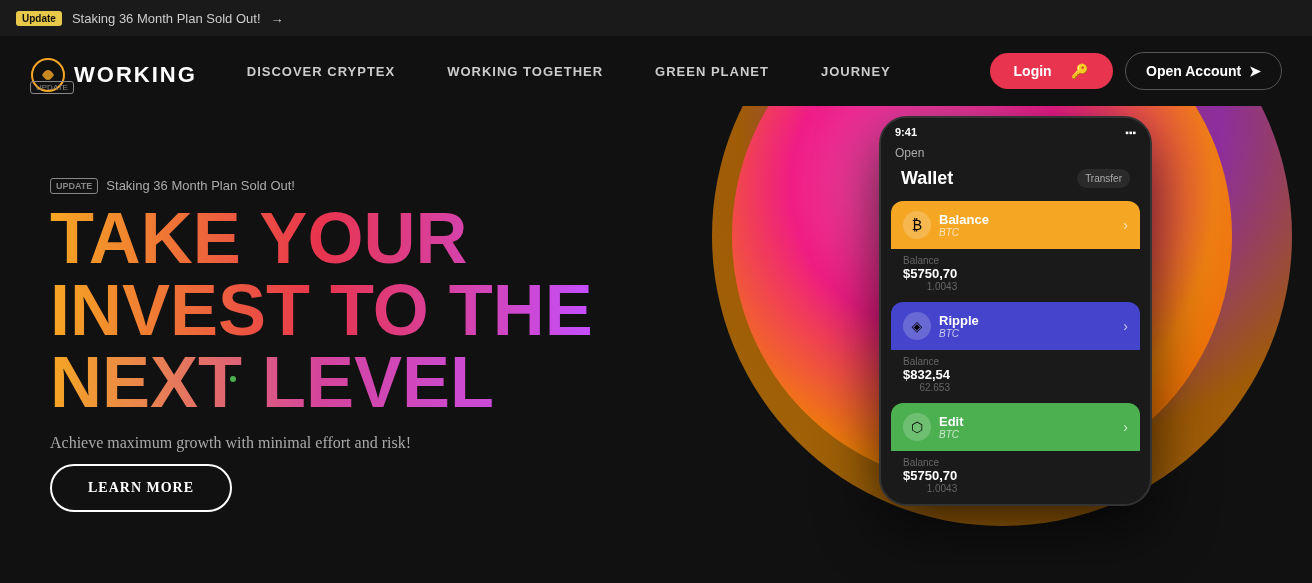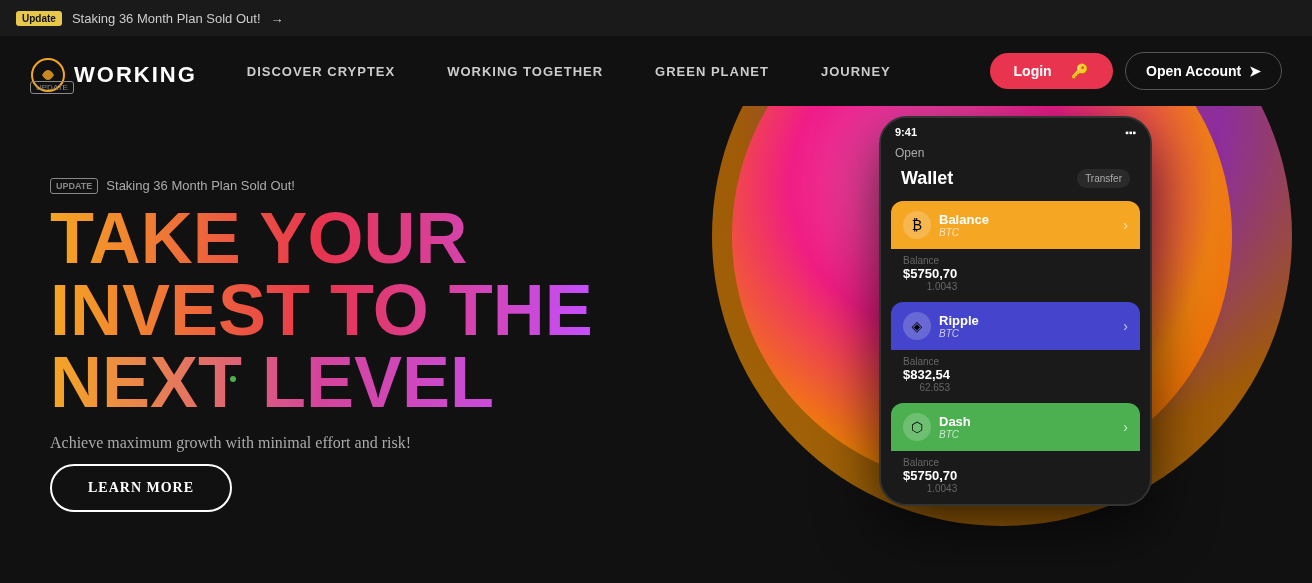--- a/index.html
+++ b/index.html
@@ -477,21 +477,21 @@
           <div class="balance-sub">62.653</div>
         </div>
       </div>
     </div>
 
     <div class="crypto-card">
       <div class="crypto-card-header dash-card">
         <div class="crypto-card-left">
           <div class="crypto-icon">⬡</div>
           <div>
-            <div class="crypto-name">Dash</div>
+            <div class="crypto-name">Edit</div>
             <div class="crypto-symbol">BTC</div>
           </div>
         </div>
         <span class="crypto-arrow">›</span>
       </div>
       <div class="crypto-balance-row">
         <span class="balance-label">Balance</span>
         <div>
           <div class="balance-amount">$5750,70</div>
           <div class="balance-sub">1.0043</div>

